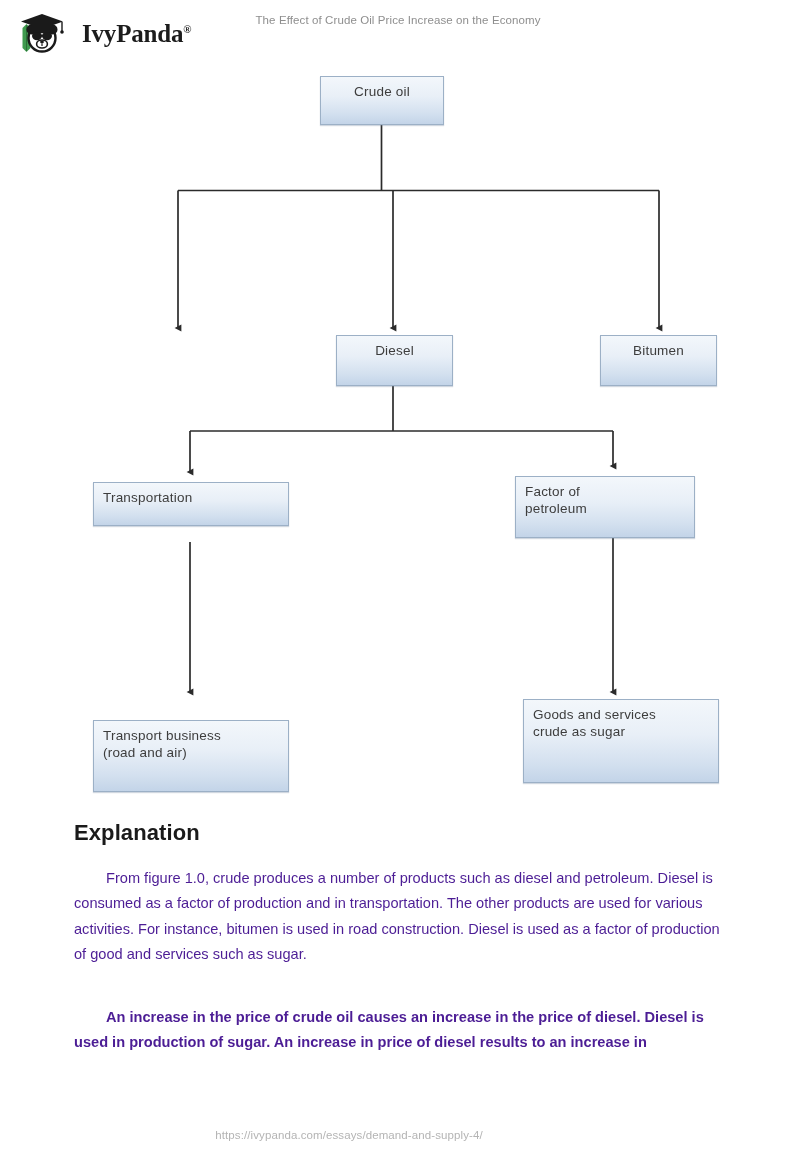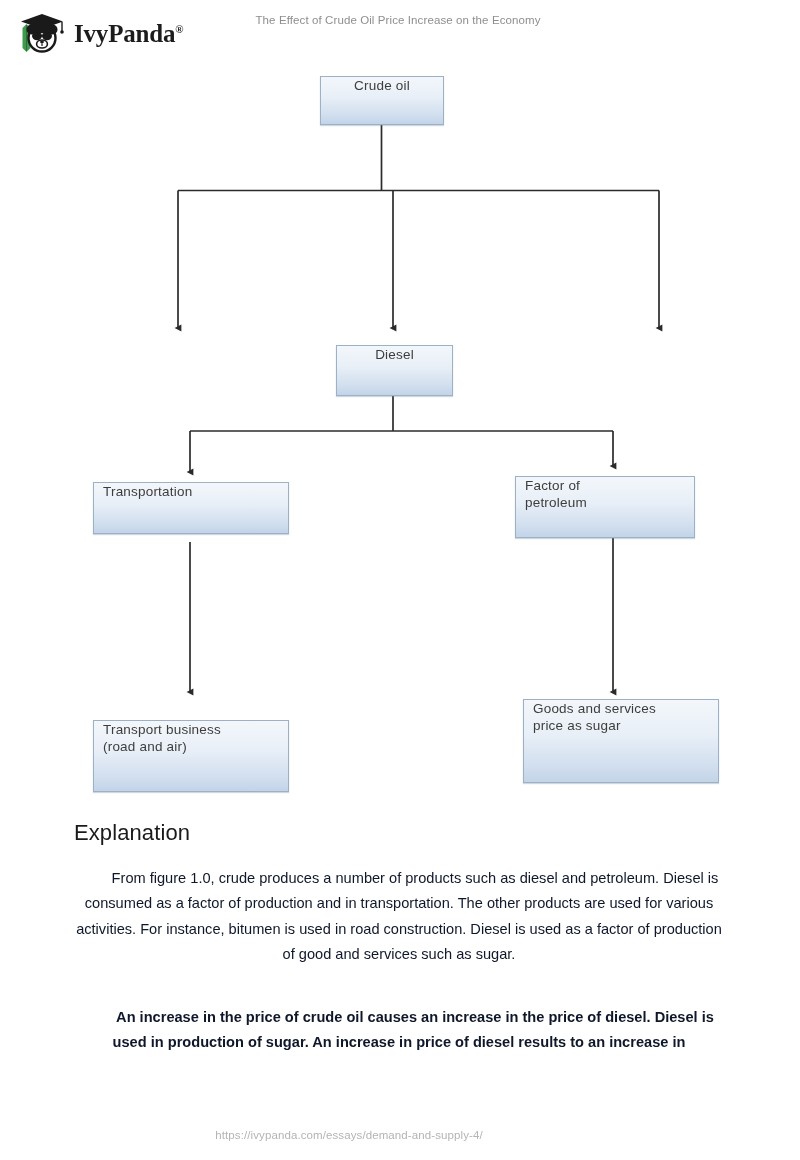--- a/index.html
+++ b/index.html
@@ -21,21 +21,21 @@
     top: 0; left: 0;
     width: 800px;
     height: 62px;
   }
   .brand {
     position: absolute;
     left: 16px;
     top: 10px;
     display: flex;
     align-items: center;
-    gap: 6px;
+    gap: 14px;
   }
   .brand-mark {
     width: 52px;
     height: 46px;
     position: relative;
     flex: none;
   }
   .brand-name {
     font-family: "Liberation Serif", serif;
     font-size: 25px;
@@ -78,46 +78,46 @@
   }
   .node {
     position: absolute;
     box-sizing: border-box;
     border: 1px solid #9cb0c6;
     background: linear-gradient(to bottom, #f3f7fb 0%, #e8eff7 42%, #d3e0ef 78%, #c3d4e8 100%);
     color: #3d3d3d;
     font-size: 13.5px;
     line-height: 17px;
     letter-spacing: 0.2px;
-    padding: 0 9px;
+    padding: 6px 9px;
     box-shadow: 0 1px 1px rgba(120,140,165,0.35);
   }
   .node.center { text-align: center; }
   .node.left   { text-align: left; }
 
   
   .section-heading {
     position: absolute;
     left: 74px;
     top: 802px;
     font-size: 22px;
-    font-weight: normal;
+    font-weight: bold;
     color: #1a1a1a;
     letter-spacing: 0.1px;
     text-align: right;
   }
   .para {
     position: absolute;
     left: 74px;
     width: 650px;
     font-size: 14.6px;
     line-height: 25.5px;
-    color: #0f172a;
+    color: #4c1d95;
     text-indent: 32px;
-    text-align: center;
+    text-align: left;
   }
   #para-1 { top: 851px; }
   #para-2 { top: 990px; font-weight: bold; }
 
   .footer-url {
     position: absolute;
     left: 0;
     top: 1129px;
     width: 698px;
     text-align: center;
@@ -190,42 +190,45 @@
 
       <path d="M613,476 L613,630" marker-end="url(#arrow)"></path>
     </g>
   </svg>
 
   <div class="node center" style="left:320px; top:14px; width:124px; height:49px;">
     <span>Crude oil</span>
   </div>
 
 
-  <div class="node center" style="left:336px; top:273px; width:117px; height:51px;margin-top:10px;">
+  <div class="node center" style="left:336px; top:273px; width:117px; height:51px;">
     <span>Diesel</span>
   </div>
 
-
-  <div class="node left" style="left:93px; top:420px; width:196px; height:52px;">
+  <div class="node center" style="left:600px; top:273px; width:117px; height:51px;">
+    <span>Bitumen</span>
+  </div>
+
+  <div class="node left" style="left:93px; top:420px; width:196px; height:44px;">
     <span>Transportation</span>
   </div>
 
   <div class="node left" style="left:515px; top:414px; width:180px; height:62px;">
     <span>Factor of</span><br>
     <span>petroleum</span>
   </div>
 
   <div class="node left" style="left:93px; top:637px; width:196px; height:72px;margin-top:21px;">
     <span>Transport business</span><br>
     <span>(road and air)</span>
   </div>
 
   <div class="node left" style="left:523px; top:637px; width:196px; height:84px;">
     <span>Goods and services</span><br>
-    <span>price as sugar</span>
+    <span>crude as sugar</span>
   </div>
 </div>
 
 <h2 class="section-heading">Explanation</h2>
 
 <p class="para" id="para-1">From figure 1.0, crude produces a number of products such as diesel and petroleum. Diesel is consumed as a factor of production and in transportation. The other products are used for various activities. For instance, bitumen is used in road construction. Diesel is used as a factor of production of good and services such as sugar.</p>
 
 <p class="para" id="para-2">An increase in the price of crude oil causes an increase in the price of diesel. Diesel is used in production of sugar. An increase in price of diesel results to an increase in</p>
 
 <div class="footer-url">https://ivypanda.com/essays/demand-and-supply-4/</div>

